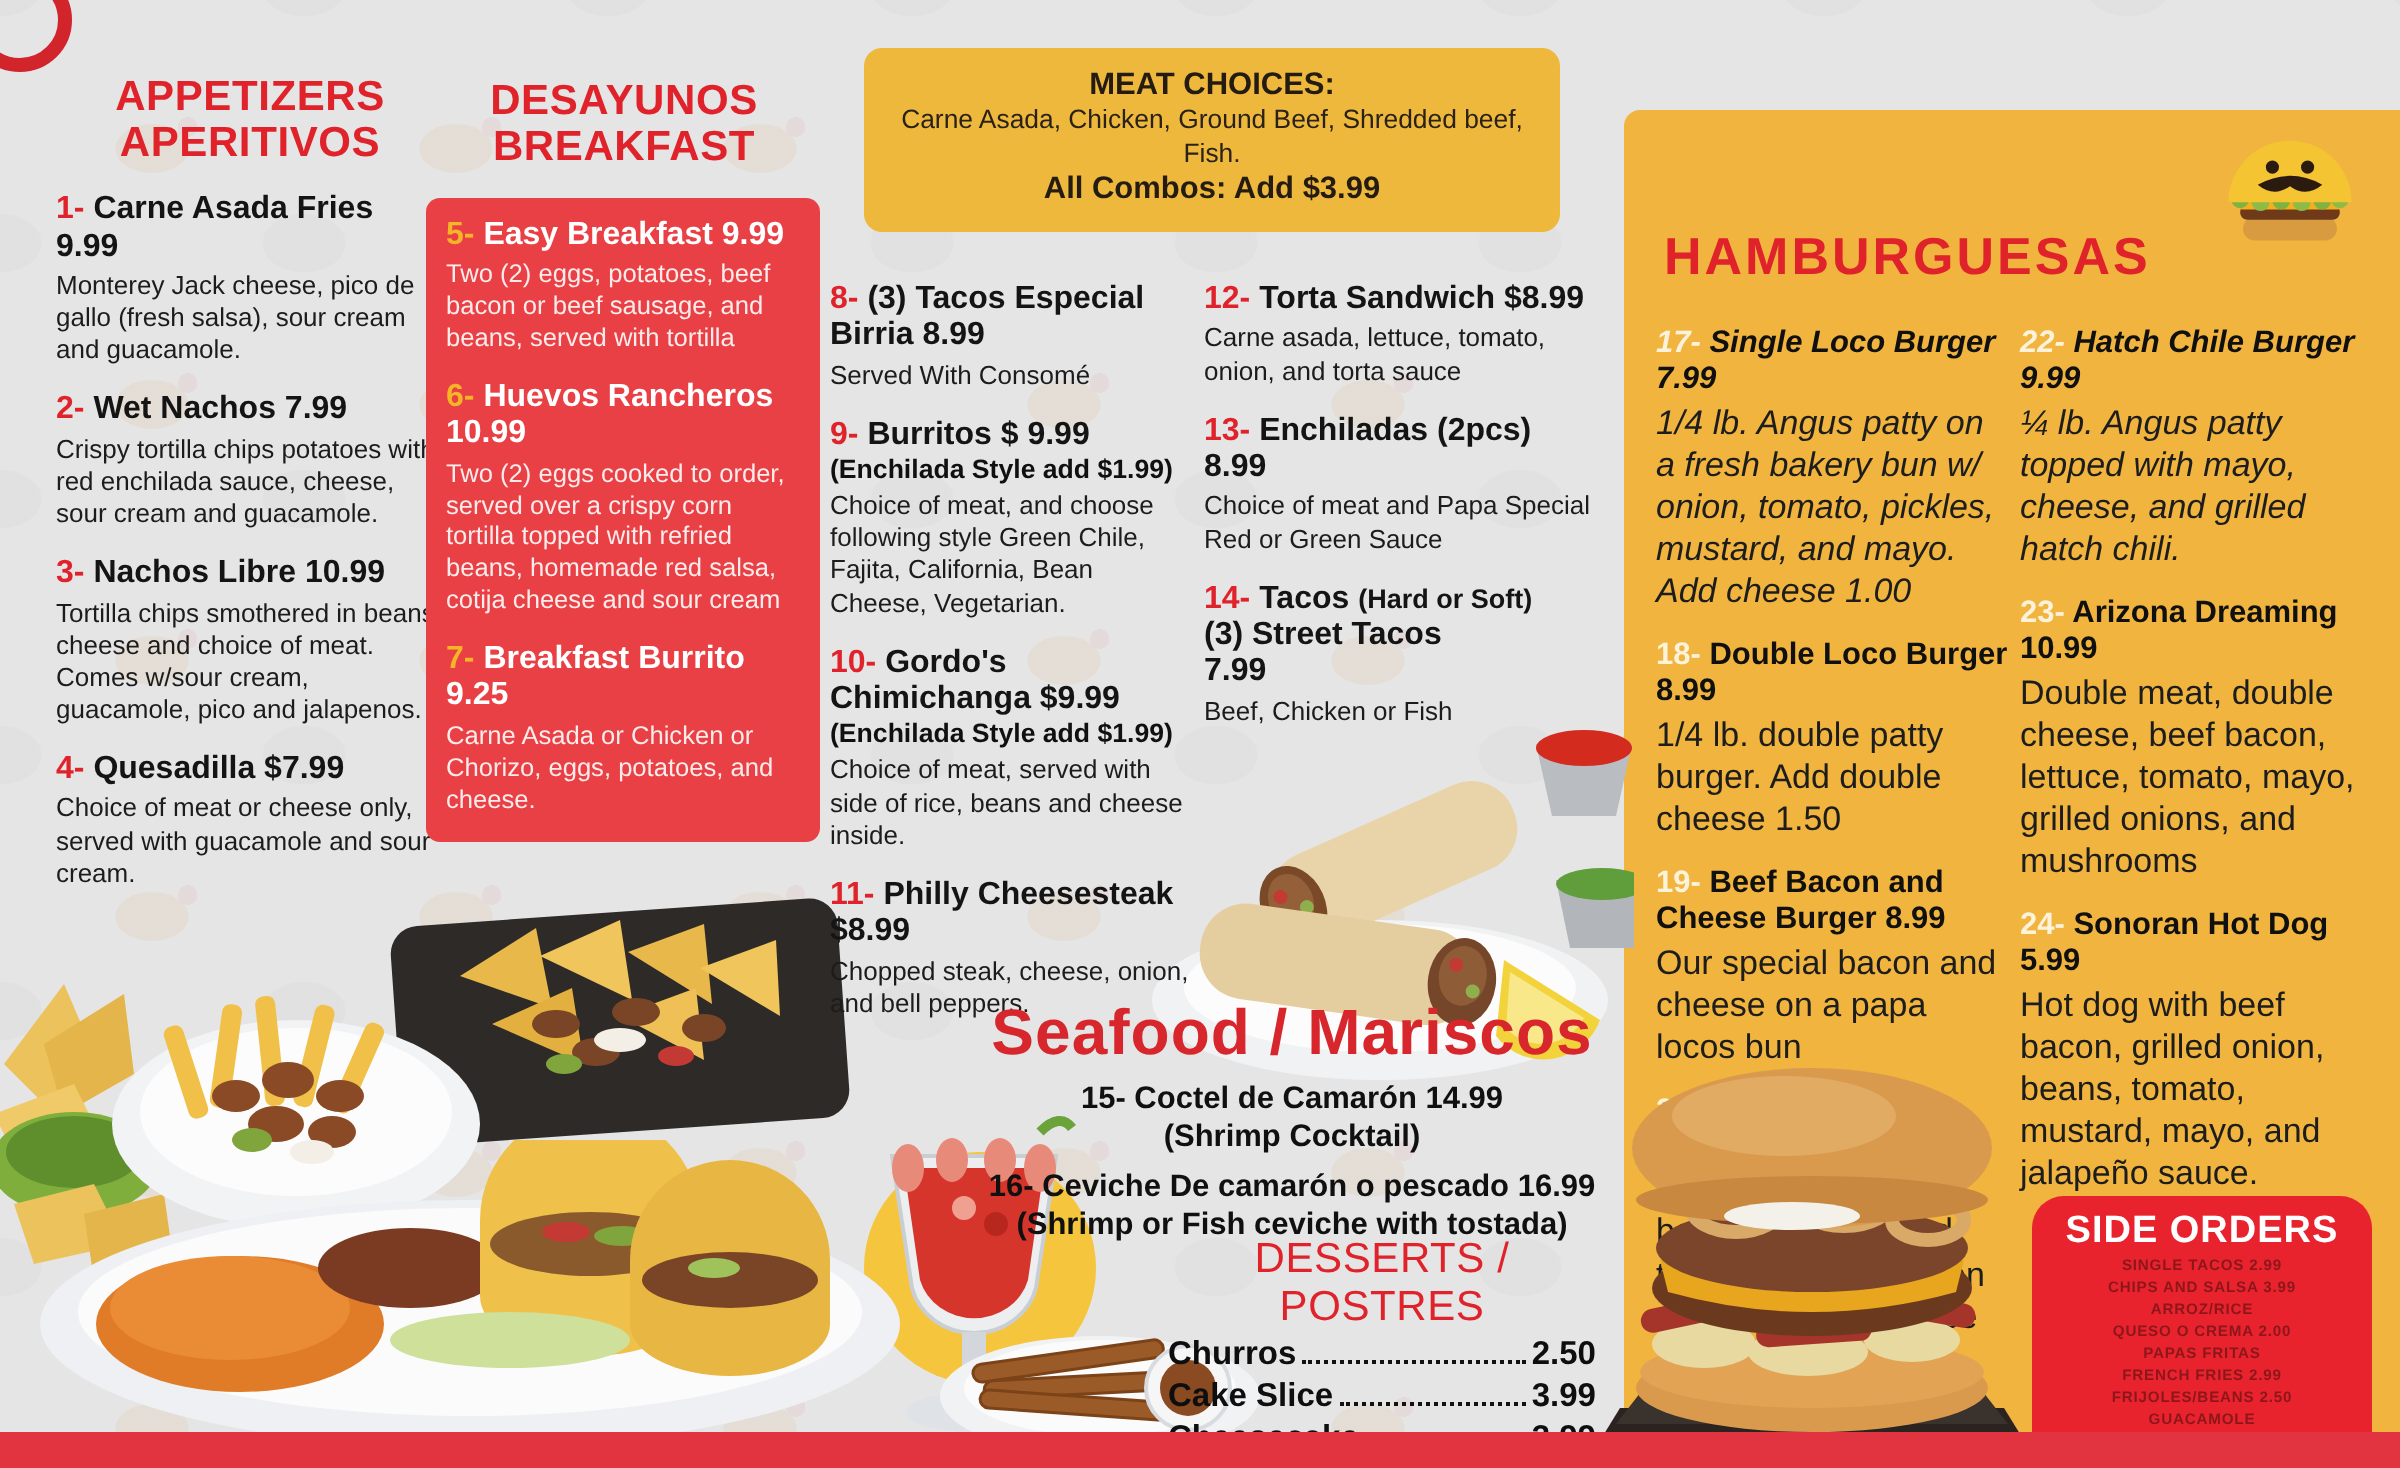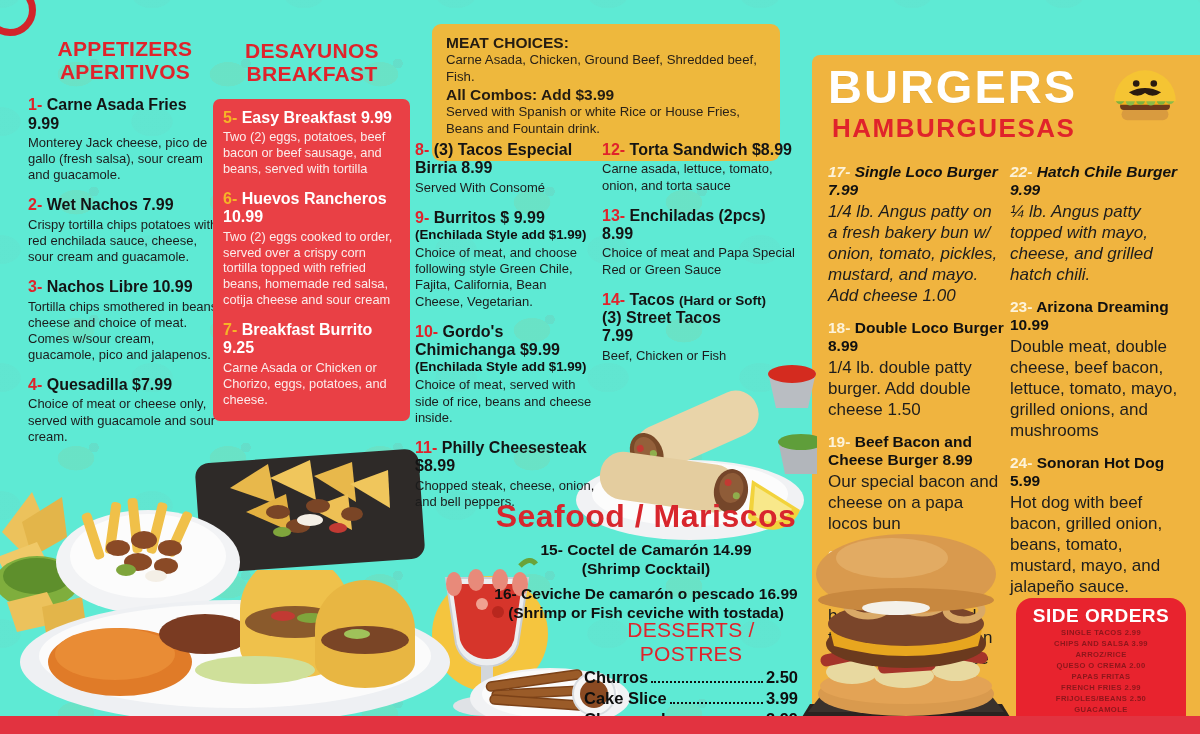--- a/index.html
+++ b/index.html
@@ -2,21 +2,21 @@
 <html><head>
 <meta charset="utf-8">
 <style>
   :root{
     --red:#e0232b; --panel-yellow:#f0b43f; --box-yellow:#eeb83d;
     --bk-red:#e94045; --side-red:#e8232e; --bar-red:#e23340; --ink:#1c1c1c;
   }
   *{margin:0;padding:0;box-sizing:border-box;}
   html,body{width:1200px;height:734px;}
   body{font-family:"Liberation Sans","DejaVu Sans",sans-serif;background:#fdfcfa;}
-  .page{position:relative;width:1200px;height:734px;overflow:hidden;background:#5eead4;}
+  .page{position:relative;width:1200px;height:734px;overflow:hidden;background:#e5e5e5;}
   .watermark{position:absolute;inset:0;z-index:0;opacity:.9;
     background-image:
       radial-gradient(ellipse 30px 20px at 50% 58%, rgba(216,150,60,.10) 60%, transparent 62%),
       radial-gradient(ellipse 34px 24px at 50% 45%, rgba(150,150,150,.06) 60%, transparent 62%),
       radial-gradient(circle 8px at 42% 34%, rgba(205,60,50,.07) 60%, transparent 62%);
     background-size:152px 128px,152px 128px,152px 128px;
     background-position:0 0,76px 64px,30px 20px;}
   .logo-frag{position:absolute;left:-16px;top:-16px;width:52px;height:52px;border:7px solid #d2242b;
     border-radius:50%;z-index:1;background:transparent;}
   .abs{position:absolute;}
@@ -35,21 +35,21 @@
   .bk-title{left:213px;top:40px;width:198px;}
   .bk-box{left:213px;top:99px;width:197px;background:var(--bk-red);border-radius:7px;padding:10px 10px 14px;}
   .bk-box .item{margin-top:0;}
   .bk-box .item + .item{margin-top:13px;}
   .bk-box .item-head{color:#fff;}
   .bk-box .item-head .num{color:#f6b427;}
   .bk-box .desc{color:#fbeceb;font-size:12.8px;}
 
   
   .meat-box{left:432px;top:24px;width:348px;background:var(--box-yellow);border-radius:9px;
-    padding:10px 14px 24px;color:#241c12;}
+    padding:10px 14px 12px;text-align:center;color:#241c12;}
   .meat-box .t{font-weight:800;font-size:15.5px;}
   .meat-box .l{font-size:13.2px;line-height:1.25;color:#2a2218;}
   .meat-box .c{font-weight:800;font-size:15.5px;margin-top:1px;}
 
   
   .mains1{left:415px;top:141px;width:182px;}
   .mains2{left:602px;top:141px;width:198px;}
   .mains1 .item:first-child,.mains2 .item:first-child{margin-top:0;}
   .head-note{font-size:13.5px;}
 
@@ -135,21 +135,20 @@
     <div class="item">
       <div class="item-head"><span class="num">7-</span> <span>Breakfast Burrito 9.25</span></div>
       <div class="desc">Carne Asada or Chicken or Chorizo, eggs, potatoes, and cheese.</div>
     </div>
   </section>
 
   <section class="abs z5 meat-box">
     <div class="t">MEAT CHOICES:</div>
     <div class="l">Carne Asada, Chicken, Ground Beef, Shredded beef, Fish.</div>
     <div class="c">All Combos: Add $3.99</div>
-    <div class="l">Served with Spanish or white Rice or House Fries, Beans and Fountain drink.</div>
   </section>
 
   <section class="abs z5 mains1">
     <div class="item">
       <div class="item-head"><span class="num">8-</span> <span>(3) Tacos Especial Birria 8.99</span></div>
       <div class="desc">Served With Consomé</div>
     </div>
     <div class="item">
       <div class="item-head"><span class="num">9-</span> <span>Burritos $ 9.99</span></div>
       <div class="sub">(Enchilada Style add $1.99)</div>
@@ -177,21 +176,20 @@
     </div>
     <div class="item">
       <div class="item-head"><span class="num">14-</span> <span>Tacos</span> <span class="head-note">(Hard or Soft)</span></div>
       <div class="item-head">(3) Street Tacos</div>
       <div class="item-head">7.99</div>
       <div class="desc">Beef, Chicken or Fish</div>
     </div>
   </section>
 
   <section class="abs burger-panel">
-    <div class="burgers-title">BURGERS</div>
     <div class="burgers-sub">HAMBURGUESAS</div>
     <div class="mascot">
       <svg width="74" height="66" viewBox="0 0 100 90">
         <rect x="18" y="62" width="64" height="16" rx="8" fill="#d99b3f"></rect>
         <rect x="16" y="54" width="68" height="10" rx="5" fill="#6e3a1a"></rect>
         <rect x="14" y="48" width="72" height="9" rx="4" fill="#f2b01e"></rect>
         <circle cx="16" cy="50" r="6" fill="#7fb23f"></circle>
           <circle cx="30" cy="52" r="6" fill="#8cbb48"></circle>
         <circle cx="44" cy="51" r="6" fill="#7fb23f"></circle>
           <circle cx="58" cy="52" r="6" fill="#8cbb48"></circle>

